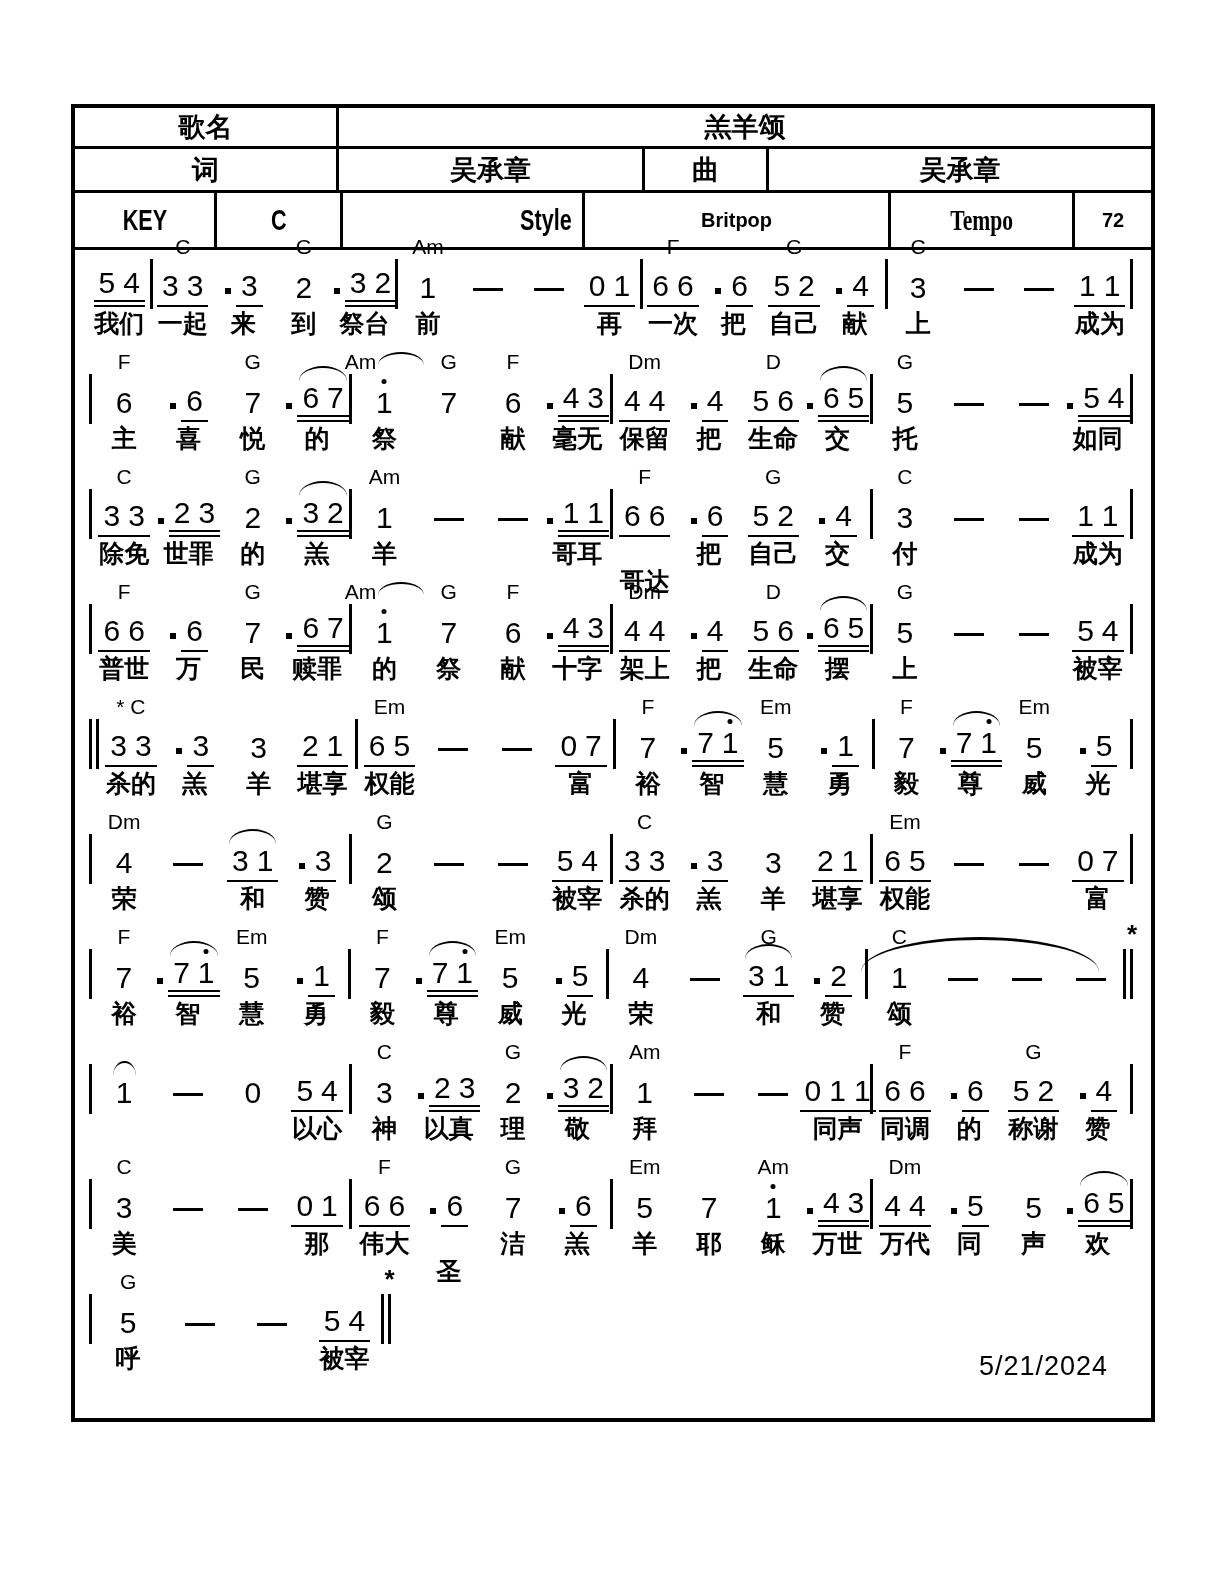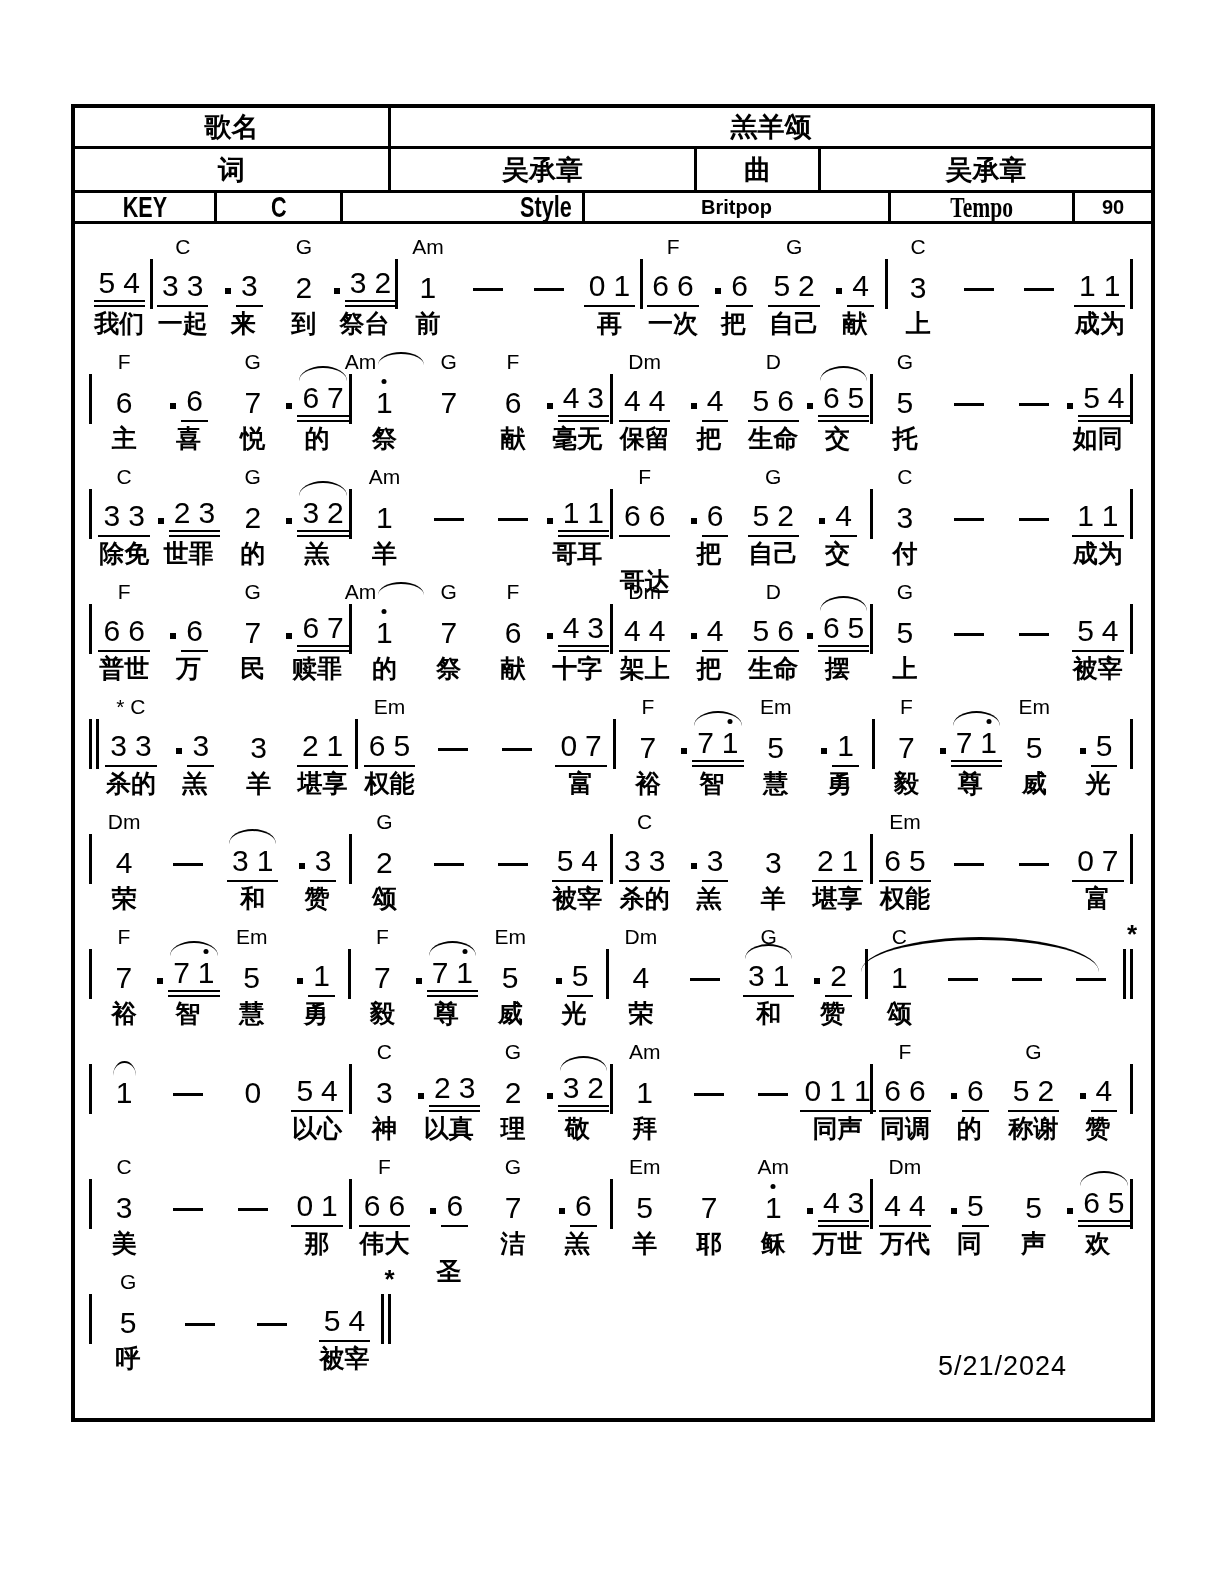--- a/index.html
+++ b/index.html
@@ -7,28 +7,28 @@
     position:relative; width:1223px; height:1584px; background:#ffffff;
     font-family:"Liberation Sans","DejaVu Sans",sans-serif; color:#000;
     overflow:hidden; margin:0 auto;
   }
   .score-box {
     position:absolute; left:71px; top:104px; width:1084px; height:1318px;
     border:4px solid #000; box-sizing:border-box; background:#fff;
   }
   
   .hrow { display:flex; border-bottom:3px solid #000; box-sizing:border-box; }
-  .hrow1 { height:41px; } .hrow2 { height:44px; } .hrow3 { height:31px; }
+  .hrow1 { height:41px; } .hrow2 { height:44px; } .hrow3 { height:57px; }
   .hcell { display:flex; align-items:center; justify-content:center;
            border-right:3px solid #000; box-sizing:border-box; overflow:hidden; white-space:nowrap; }
   .hcell.last { border-right:none; }
   .zh-b { font-weight:bold; font-size:27px; }
   .cond { display:inline-block; font-weight:bold; font-size:30px; transform:scaleX(0.72); }
   .plain-b { font-weight:bold; font-size:20px; }
-  .w1 { width:316px; } .flexfill { flex:1 1 0; }
+  .w1 { width:264px; } .flexfill { flex:1 1 0; }
   .r2c2 { width:306px; } .r2c3 { width:124px; }
   .r3c1 { width:142px; } .r3c2 { width:126px; } .r3c3 { width:242px;justify-content:flex-end; }
   .r3c4 { width:306px; } .r3c5 { width:184px;font-family:Liberation Serif, serif; }
   
   .music { position:absolute; left:0; top:126px; right:0; }
   .line { position:relative; height:115px; display:flex; align-items:flex-start;
           padding:0 18px 0 14px; box-sizing:border-box; }
   .col { flex:1 1 0; display:flex; flex-direction:column; align-items:center; min-width:0; }
   .chord { height:25px; font-size:21px; line-height:25px; white-space:nowrap; }
   .ctie { display:inline-block; width:46px; height:11px; border-top:2px solid #000;
@@ -45,21 +45,21 @@
               border-top:2px solid #000; border-radius:50% 50% 0 0/100% 100% 0 0; }
   .dash { width:30px; height:3px; background:#000; margin-bottom:16px; }
   .lyric { height:30px; font-size:25px; font-weight:bold; white-space:nowrap; line-height:32px; }
   .lyric.light { font-weight:bold;margin-top:28px; }
   .tok-bar { flex:0 0 3px; width:3px; height:50px; background:#000; margin-top:25px; }
   .tok-dbar { flex:0 0 auto; display:flex; gap:4px; margin-top:25px; position:relative; }
   .tok-dbar .b1 { width:3px; height:50px; background:#000; }
   .tok-dbar .star { position:absolute; top:-30px; left:4px; font-size:26px; font-weight:bold; }
   .long-tie { position:absolute; top:13px; right:52px; width:238px; height:32px;
               border-top:3px solid #000; border-radius:50% 50% 0 0/100% 100% 0 0; }
-  .date { position:absolute; left:863px; top:1243px; font-size:27px; letter-spacing:1px; }
+  .date { position:absolute; left:904px; top:1243px; font-size:27px; letter-spacing:1px; }
 </style>
 </head>
 <body>
 
 <div class="sheet">
   <div class="score-box">
 
     <div class="hrow hrow1">
       <div class="hcell w1 zh-b">歌名</div>
       <div class="hcell flexfill last zh-b">羔羊颂</div>
@@ -80,21 +80,21 @@
       <div class="hcell r3c3">
           <span class="cond">Style</span>
         </div>
       <div class="hcell r3c4">
           <span class="plain-b">Britpop</span>
         </div>
       <div class="hcell r3c5">
           <span class="cond">Tempo</span>
         </div>
       <div class="hcell flexfill last">
-          <span class="plain-b">90</span>
+          <span class="plain-b">72</span>
         </div>
     </div>
 
     <div class="music">
         <div class="line">
           <div class="col">
             <div class="chord">&nbsp;</div>
             <div class="note-row">
               <div class="grp u2">
                 <span class="ch">5</span>

